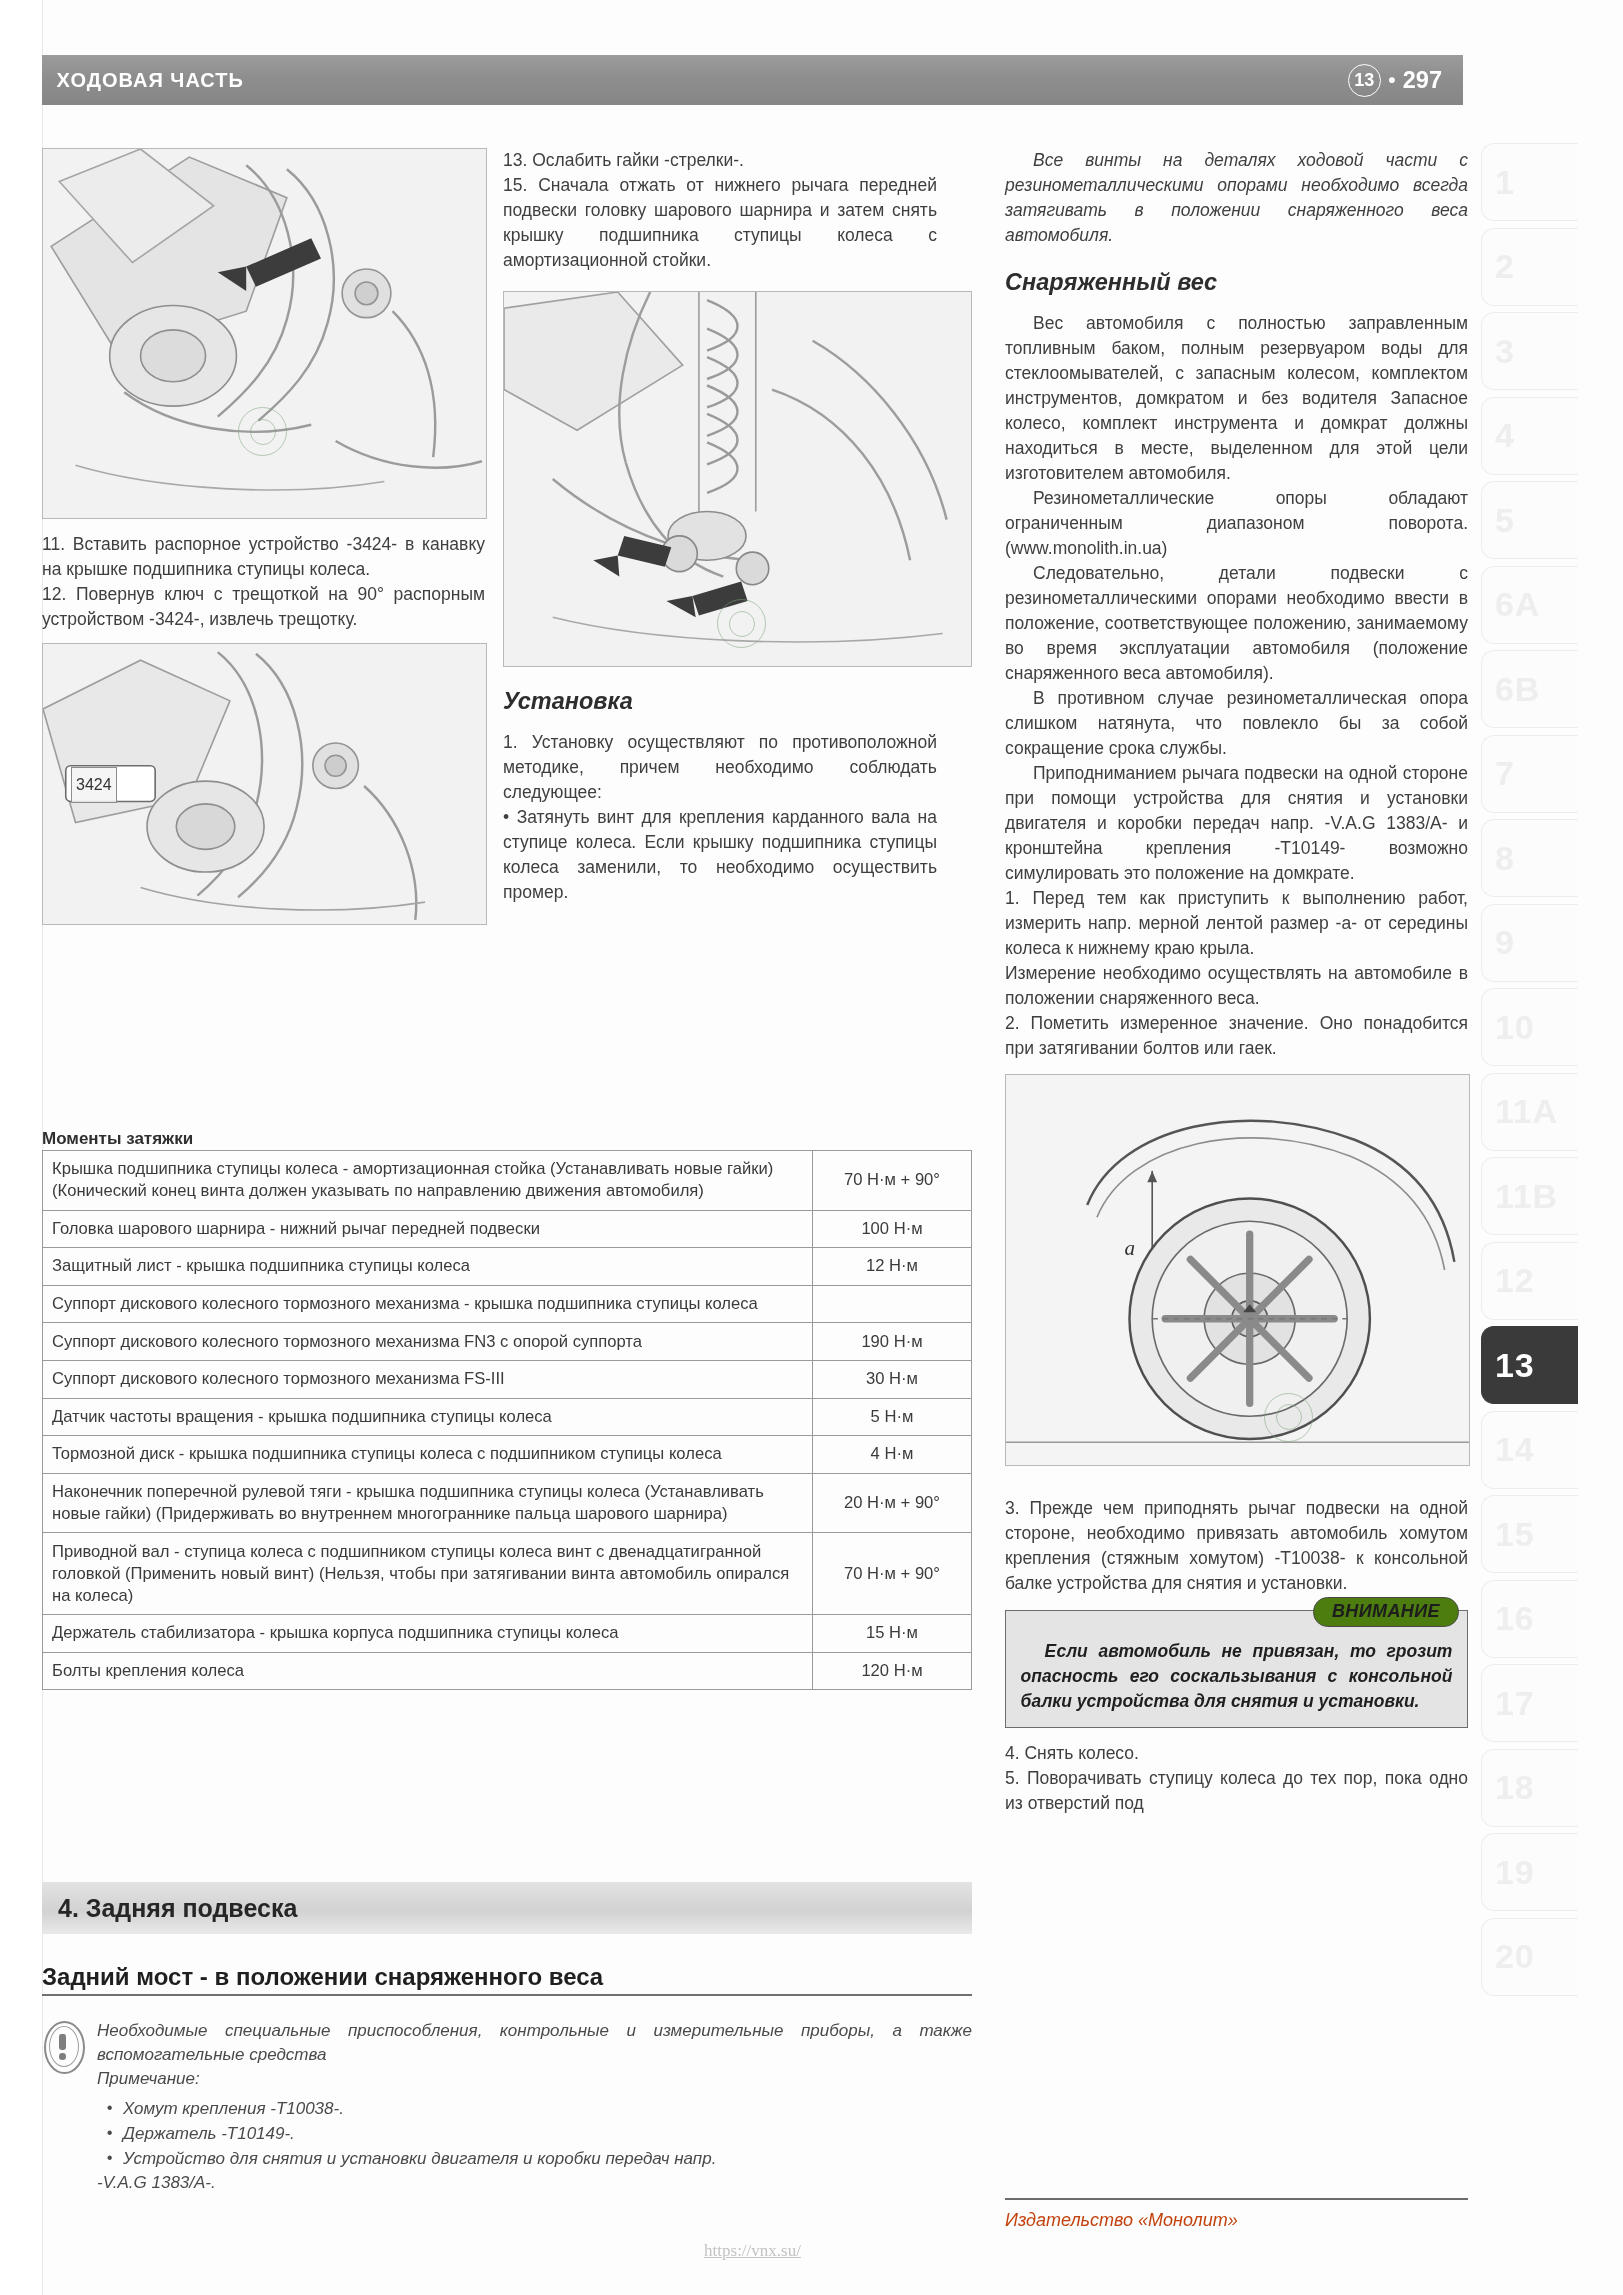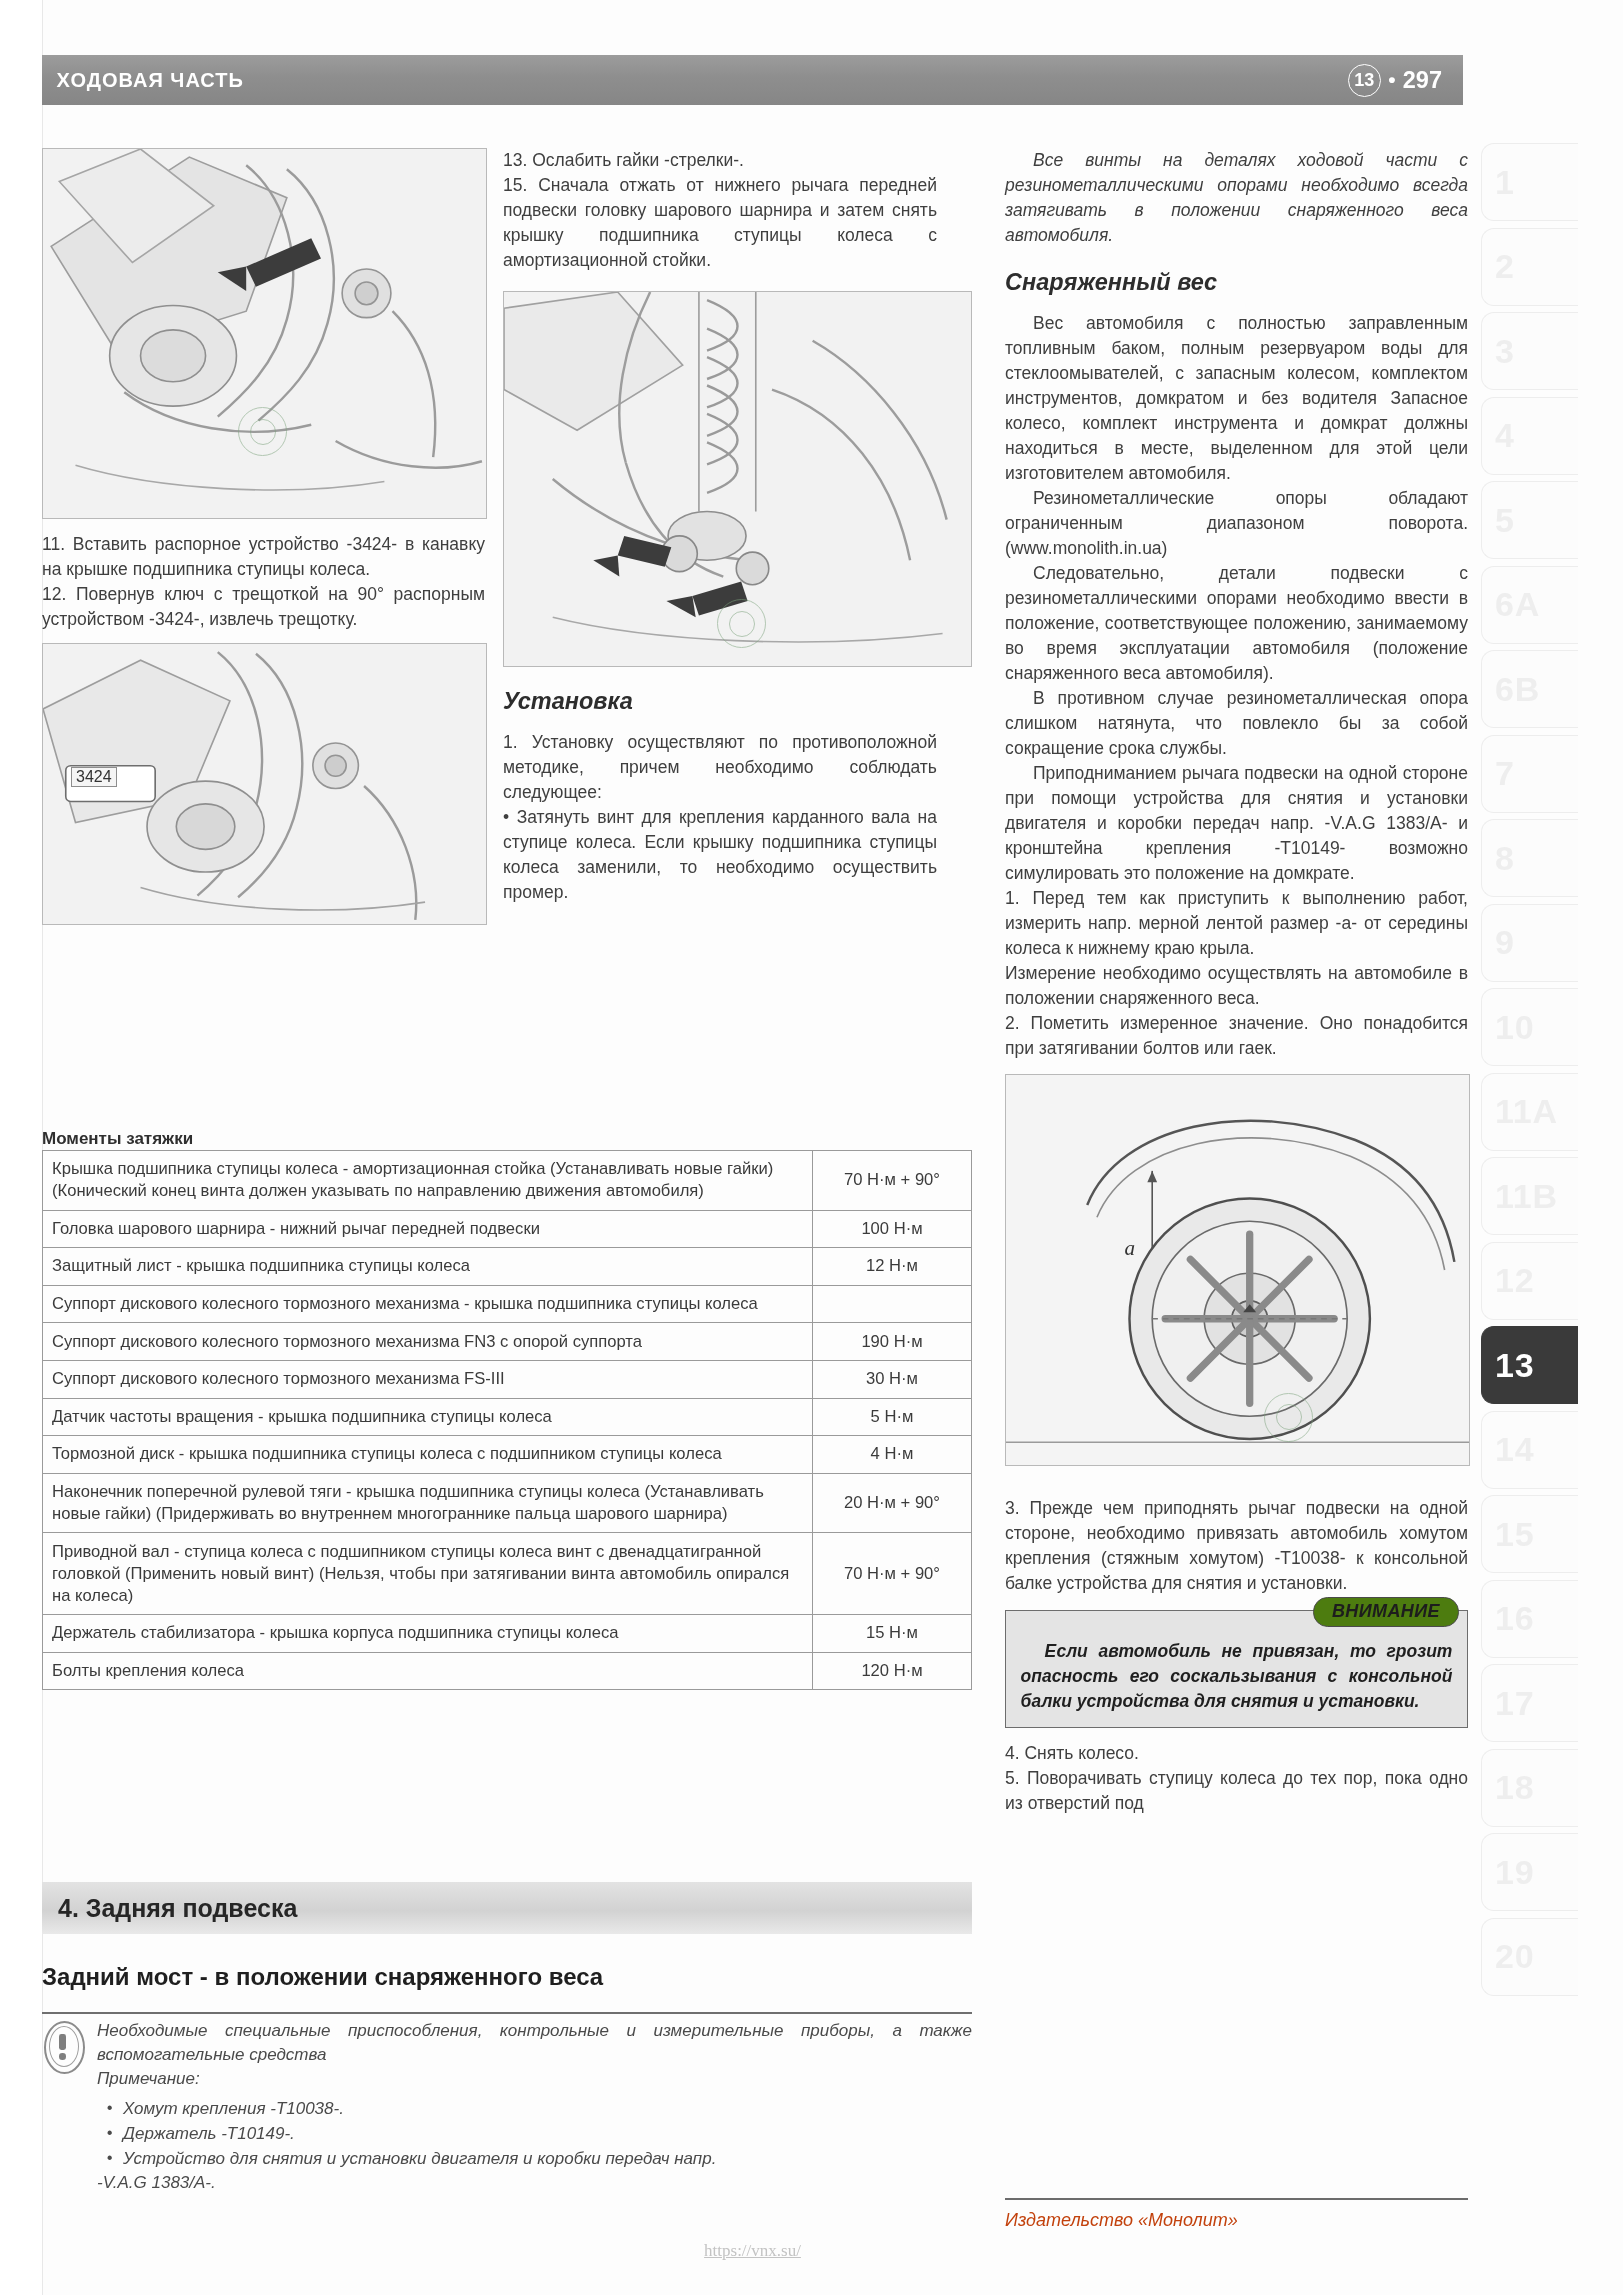--- a/index.html
+++ b/index.html
@@ -112,21 +112,21 @@
   .fig-l1 { width: 443px; height: 369px; margin-bottom: 13px; }
   .fig-l2 { width: 443px; height: 280px; margin-top: 11.4px; }
   .fig-m1 { width: 467px; height: 374px; margin-top: 18px; }
   .fig-r1 { width: 463px; height: 390px; margin-top: 13px; }
 
   .fig-caption-overlay {
     position: absolute;
     font-size: 16px;
     color: #333;
     background: rgba(243,243,243,0.85);
-    padding: 0 4px;
+    padding: 8px 4px;
     border: 0.8px solid #8d8d8d;
   }
 
   
   .stamp {
     position: absolute;
     width: 47px; height: 47px;
     border-radius: 50%;
     border: 1.6px solid #7da37d;
     opacity: .55;
@@ -166,21 +166,21 @@
   }
 
   .sub-head-2 {
     position: absolute;
     left: 42px;
     width: 930px;
     font-size: 24px;
     font-weight: bold;
     color: #1f1f1f;
     border-bottom: 2.4px solid #6f6f6f;
-    padding-bottom: 21px;
+    padding-bottom: 3px;
   }
 
   
   .table-label {
     position: absolute;
     left: 42px;
     font-size: 17px;
     font-weight: bold;
     color: #2f2f2f;
   }

